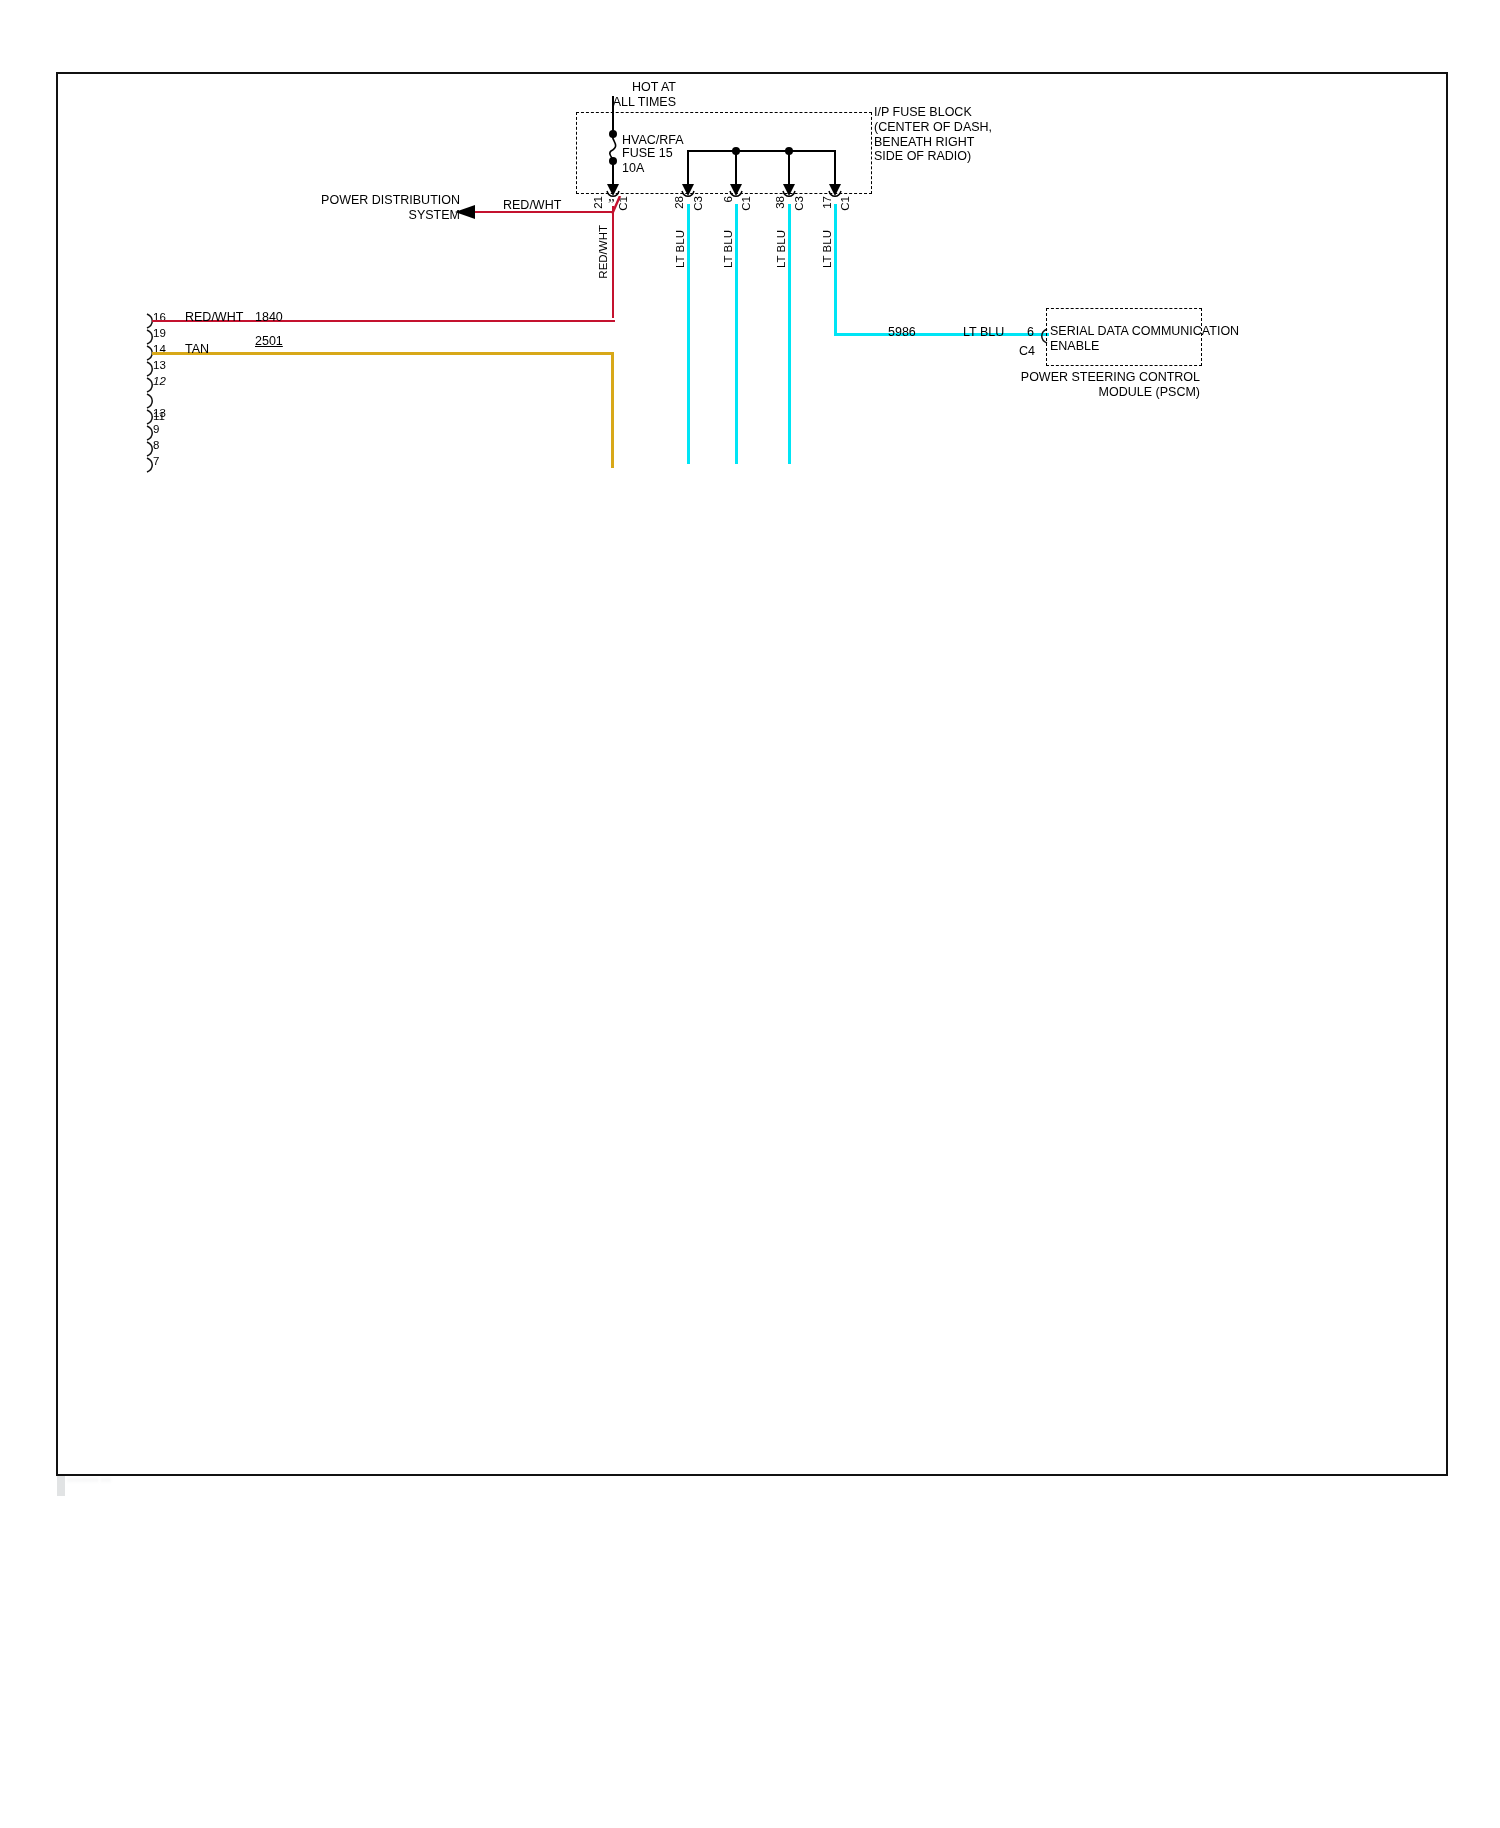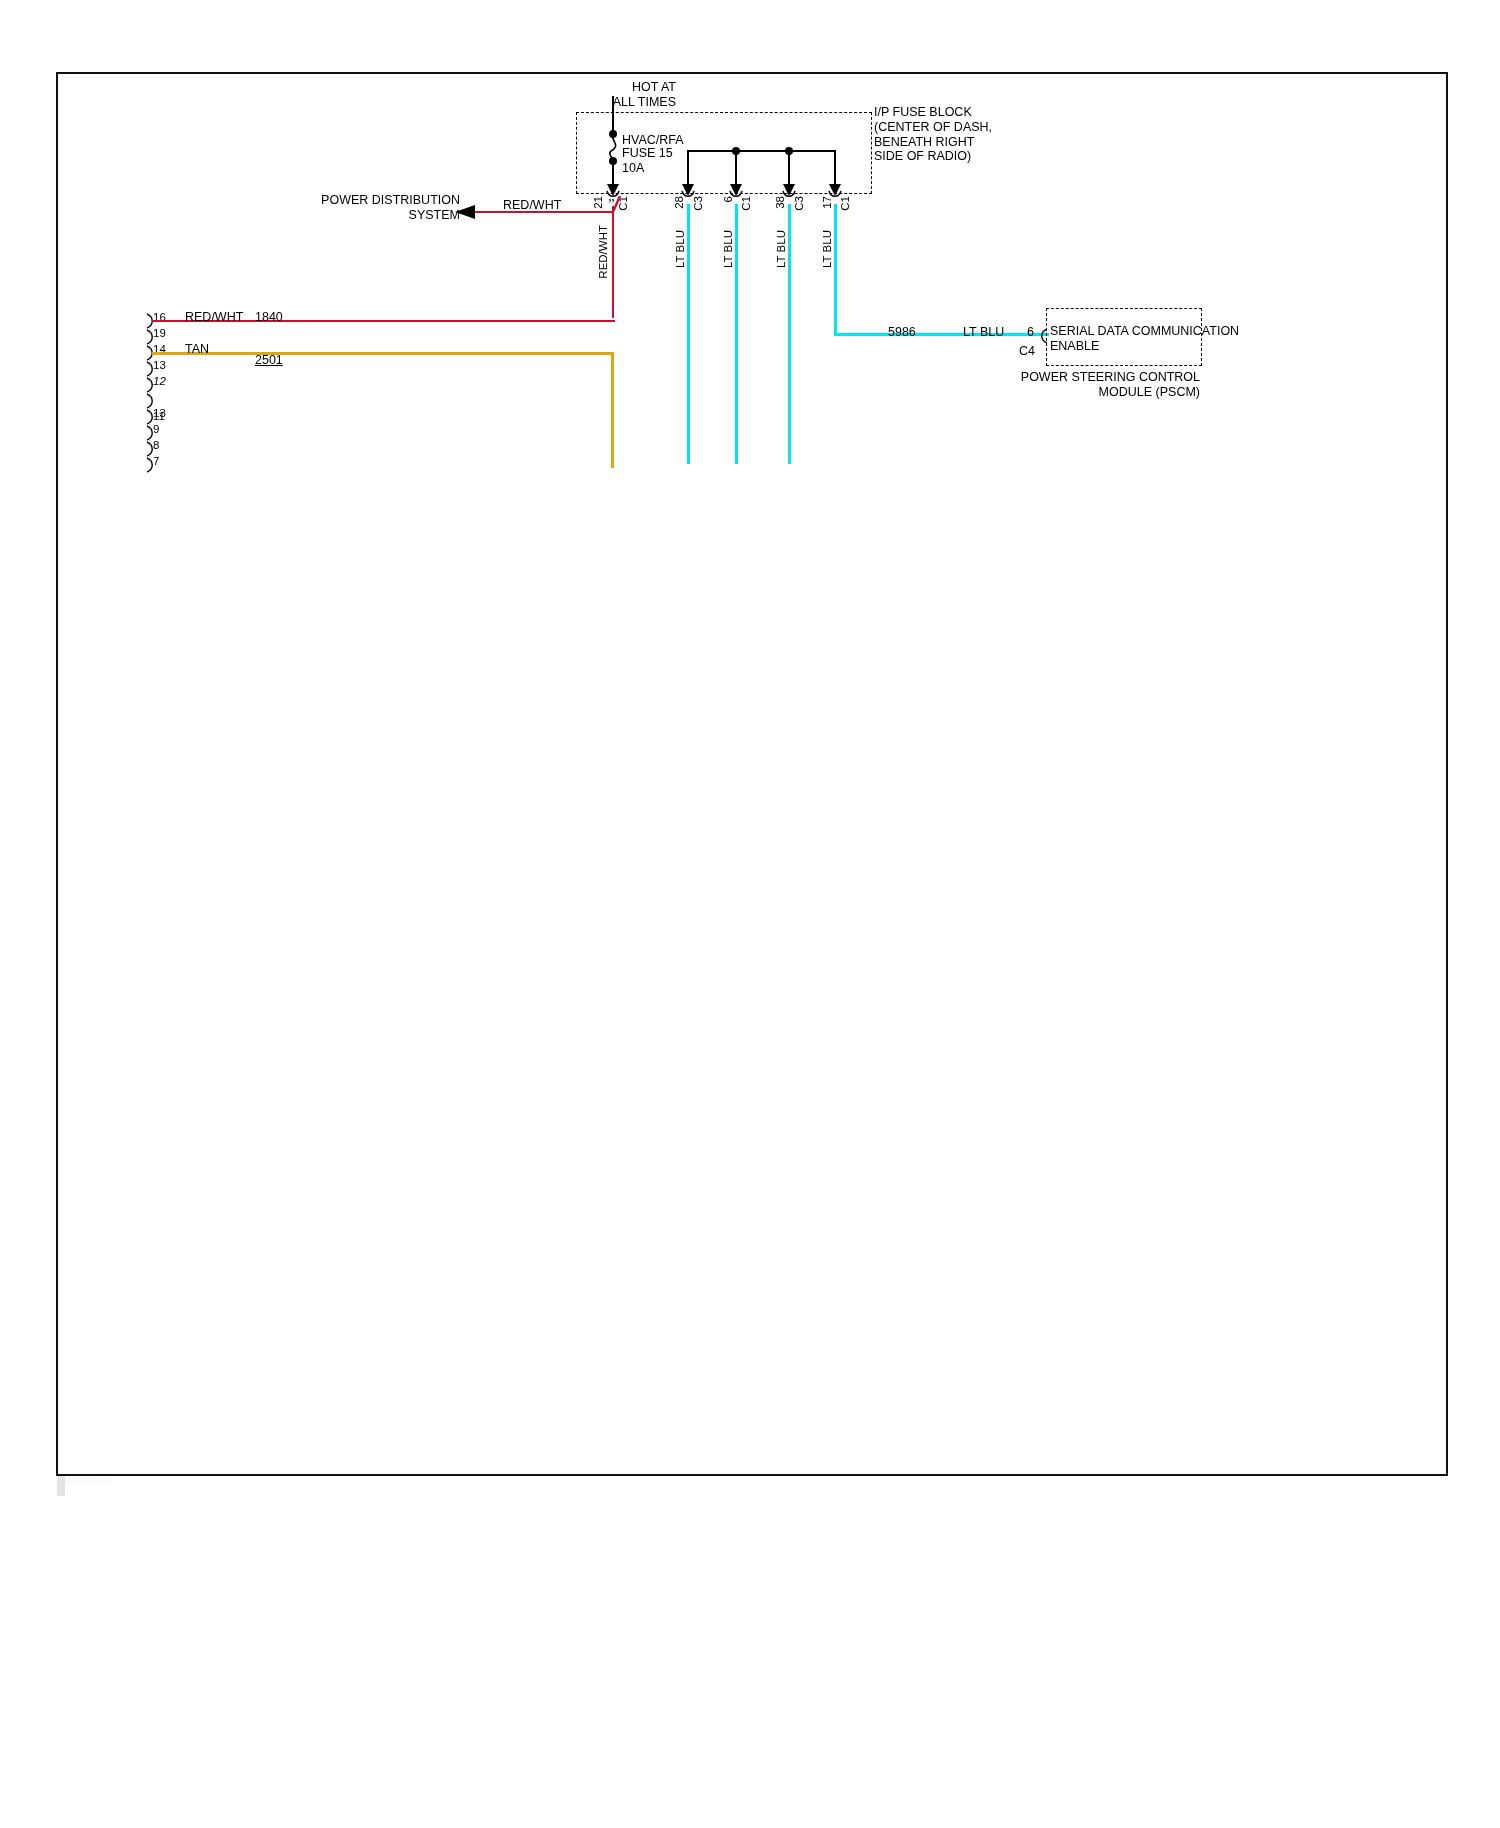--- a/index.html
+++ b/index.html
@@ -283,21 +283,21 @@
       <path d="M2 1 C9 4, 9 12, 2 15" stroke="#111" stroke-width="1.5" fill="none"></path>
     </svg>
   <div class="txt t11" style="left:153px;top:455px;">7</div>
 
   <div class="wire-red" style="left:152px;top:320px;width:463px;height:2.4px;"></div>
   <div class="txt t12" style="left:185px;top:310px;">RED/WHT</div>
   <div class="txt t12" style="left:255px;top:310px;">1840</div>
 
   <div class="wire-tan" style="left:152px;top:352px;width:461px;height:2.6px;"></div>
   <div class="txt t12" style="left:185px;top:342px;">TAN</div>
-  <div class="txt t12" style="left:255px;top:353px;text-decoration:underline;">2501</div>
+  <div class="txt t12" style="left:255px;top:334px;text-decoration:underline;">2501</div>
   <div class="wire-tan" style="left:611px;top:352px;width:2.6px;height:116px;"></div>
 
   <div class="txt t12" style="left:888px;top:325px;">5986</div>
   <div class="txt t12" style="left:963px;top:325px;">LT BLU</div>
   <div class="txt t12" style="left:1027px;top:325px;">6</div>
   <div class="txt t12" style="left:1019px;top:344px;">C4</div>
   <svg class="abs" style="left:1036px;top:328px;" width="14" height="16" viewBox="0 0 14 16">
       <path d="M11 1 C4 4, 4 12, 11 15" stroke="#111" stroke-width="1.5" fill="none"></path>
     </svg>
 

